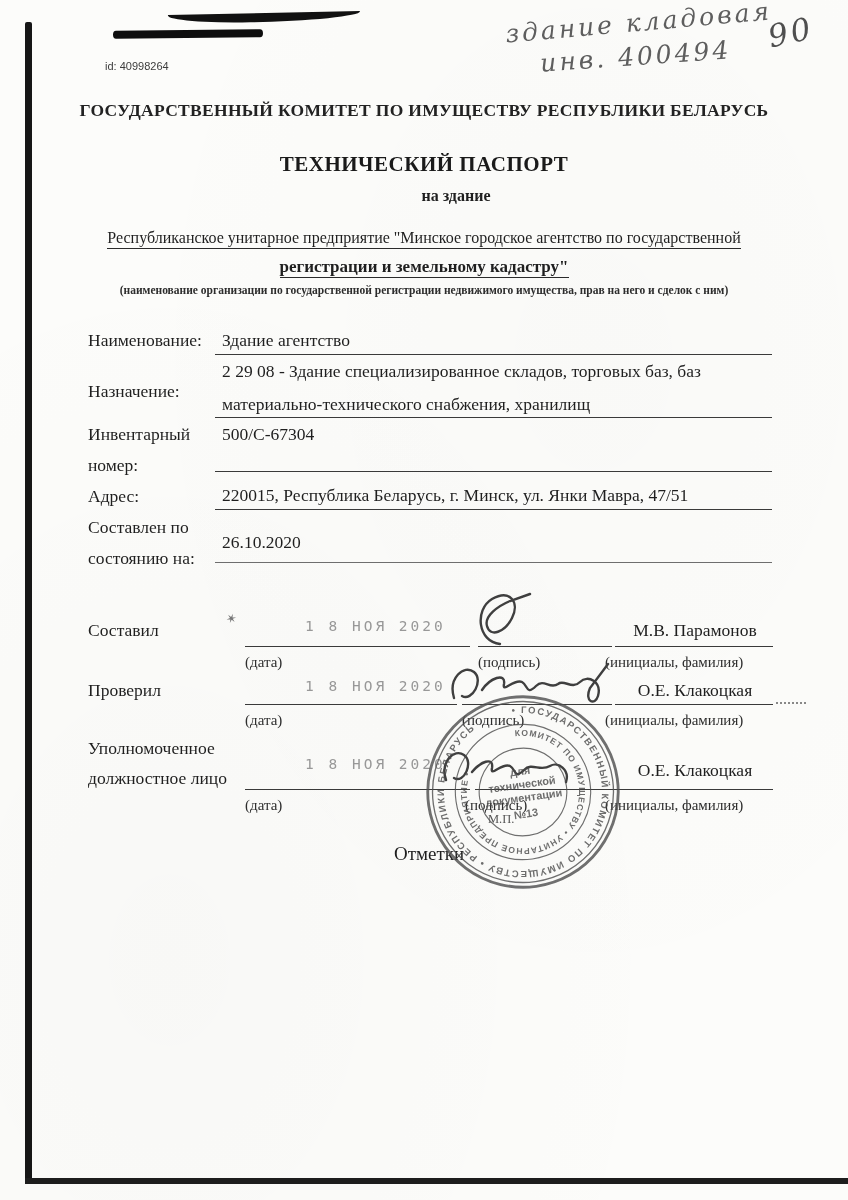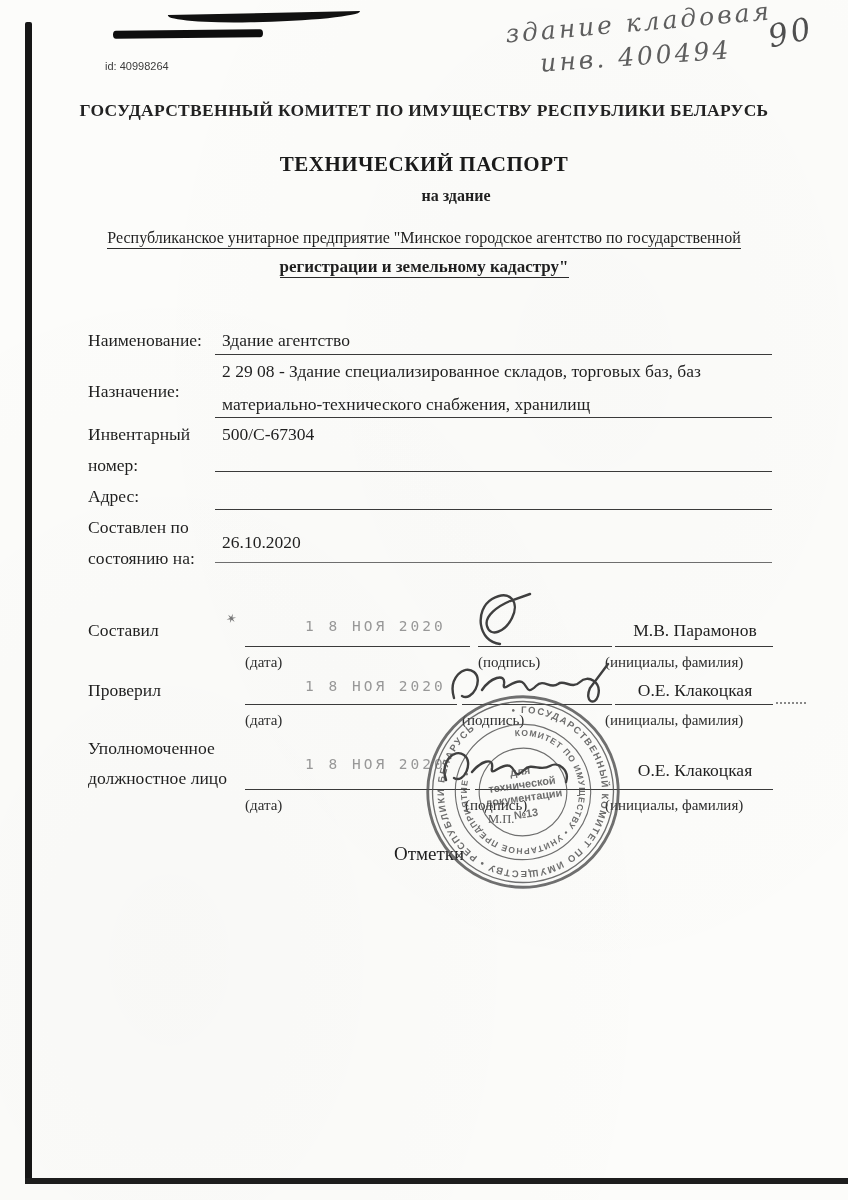--- a/index.html
+++ b/index.html
@@ -79,36 +79,38 @@
   <div class="abs hand hand1">здание кладовая</div>
   <div class="abs hand hand2">инв. 400494</div>
   <div class="abs hand hand90">90</div>
 
   <div class="abs ctr doc-title">ТЕХНИЧЕСКИЙ ПАСПОРТ</div>
   <div class="abs ctr header-line">ГОСУДАРСТВЕННЫЙ КОМИТЕТ ПО ИМУЩЕСТВУ РЕСПУБЛИКИ БЕЛАРУСЬ</div>
   <div class="abs ctr doc-subtitle">на здание</div>
 
   <div class="abs ctr org1"><span>Республиканское унитарное предприятие "Минское городское агентство по государственной</span></div>
   <div class="abs ctr org2"><span>регистрации и земельному кадастру"</span></div>
+  <div class="abs ctr org-caption">(наименование организации по государственной регистрации недвижимого имущества, прав на него и сделок с ним)</div>
 
   <div class="abs flabel" style="top:330px">Наименование:</div>
   <div class="abs fvalue" style="top:330px">Здание агентство</div>
   <div class="abs fline" style="top:354px"></div>
 
   <div class="abs flabel" style="top:381px">Назначение:</div>
   <div class="abs fvalue" style="top:361px">2 29 08 - Здание специализированное складов, торговых баз, баз</div>
   <div class="abs fvalue" style="top:394px">материально-технического снабжения, хранилищ</div>
   <div class="abs fline" style="top:417px"></div>
 
   <div class="abs flabel" style="top:424px">Инвентарный</div>
   <div class="abs flabel" style="top:455px">номер:</div>
   <div class="abs fvalue" style="top:424px">500/С-67304</div>
   <div class="abs fline" style="top:471px"></div>
 
   <div class="abs flabel" style="top:486px">Адрес:</div>
+  <div class="abs fvalue" style="top:485px">220015, Республика Беларусь, г. Минск, ул. Янки Мавра, 47/51</div>
   <div class="abs fline" style="top:509px"></div>
 
   <div class="abs flabel" style="top:517px">Составлен по</div>
   <div class="abs flabel" style="top:548px">состоянию на:</div>
   <div class="abs fvalue" style="top:532px">26.10.2020</div>
   <div class="abs fline light" style="top:562px"></div>
 
   <div class="abs sig-role" style="top:620px">Составил</div>
   <div class="abs date-stamp" style="left:305px;top:618px">1 8 НОЯ 2020</div>
   <div class="abs sig-line" style="left:245px;top:646px;width:225px"></div>

